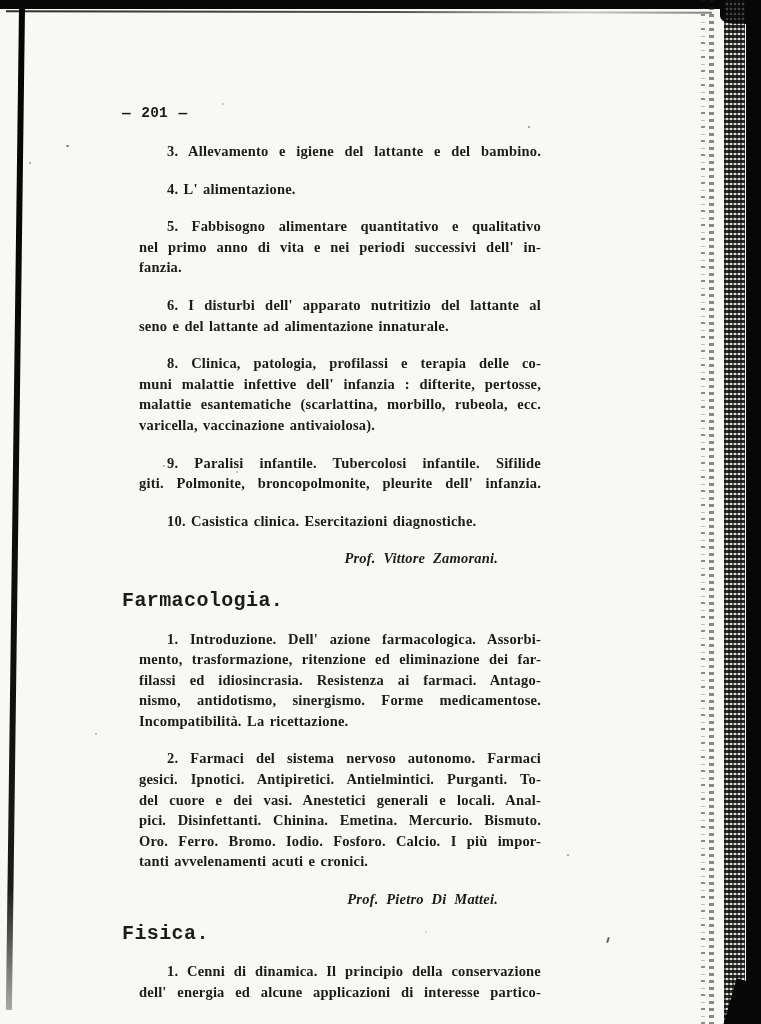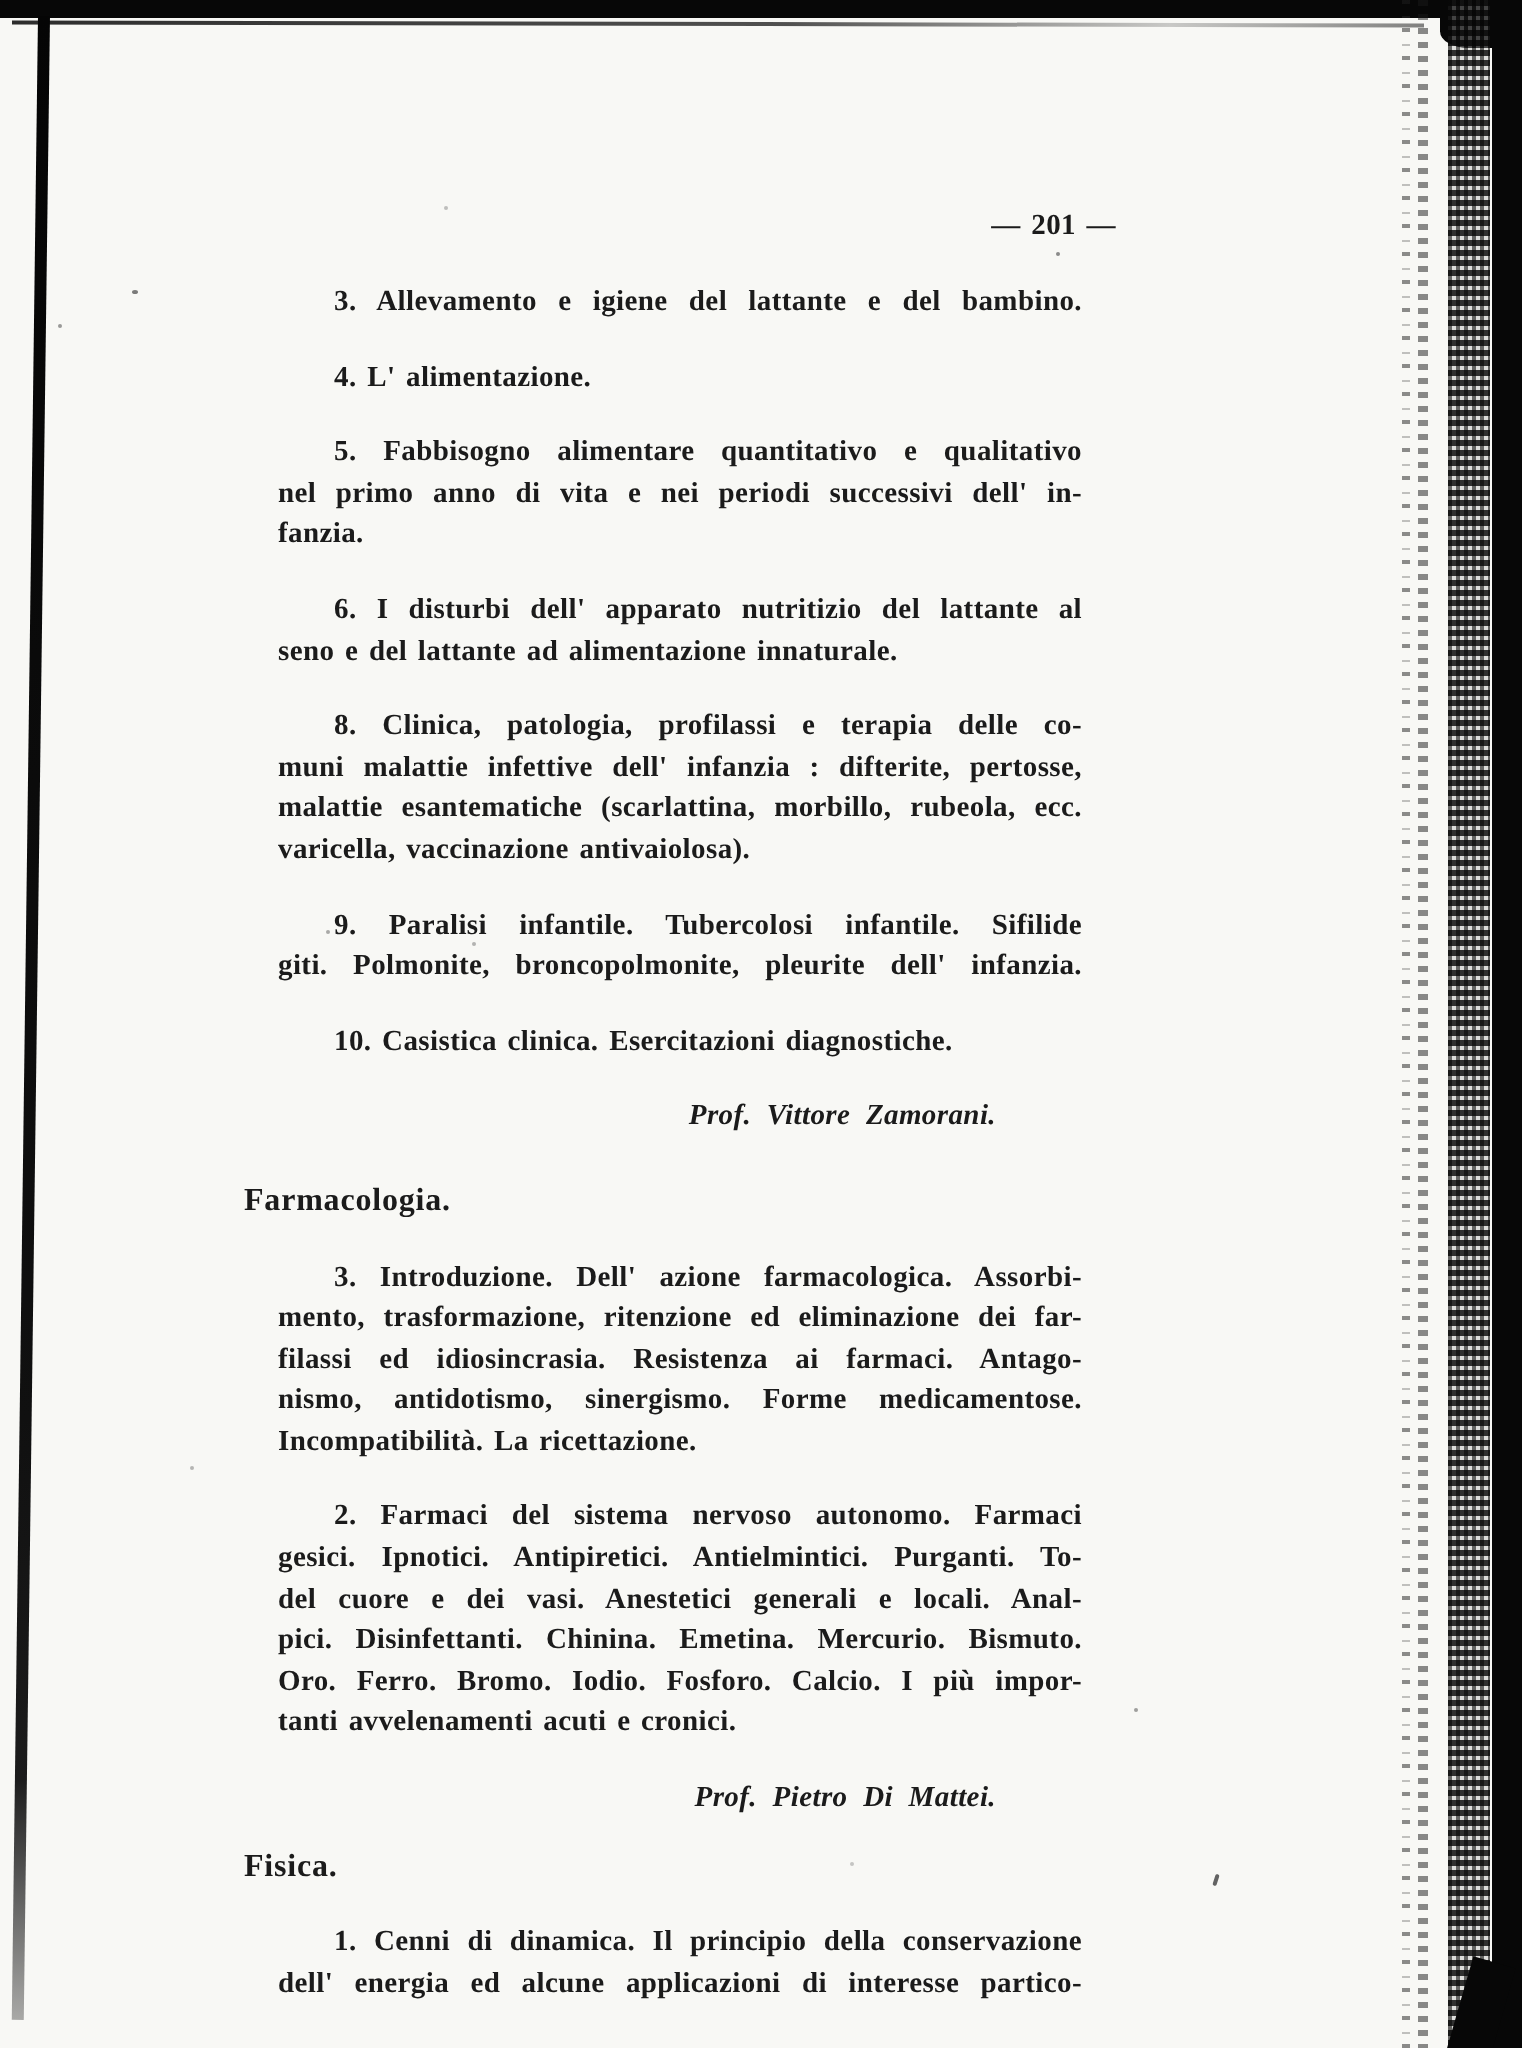--- a/index.html
+++ b/index.html
@@ -7,23 +7,23 @@
     width:761px;height:1024px;position:relative;overflow:hidden;
     font-family:"Liberation Serif","DejaVu Serif",serif;
     background:#f8f8f5;color:#1b1b1b;
   }
   #page{position:absolute;inset:0;}
   
   #text-column{
     position:absolute;left:122px;top:103px;width:436px;
     font-size:14.5px;font-weight:700;letter-spacing:.2px;word-spacing:1.5px;
   }
-  .page-number{text-align:right;line-height:21px;margin-bottom:9px;}
+  .page-number{text-align:left;line-height:21px;margin-bottom:9px;font-family:Liberation Mono, monospace;}
   .section{margin:0;}
-  .section-heading{font-weight:700;font-size:16px;line-height:20.6px;letter-spacing:.4px;margin:28px 0 4px;}
+  .section-heading{font-weight:700;font-size:20px;line-height:20.6px;letter-spacing:.4px;margin:28px 0 4px;font-family:Liberation Mono, monospace;}
   .para{margin:17px;}
   .ln{line-height:20.6px;text-align:justify;text-align-last:justify;white-space:normal;}
   .ln.nj{text-align-last:left;}
   .ln.ind{padding-left:28px;}
   .signature{font-style:italic;text-align:right;padding-right:60px;line-height:20.6px;word-spacing:4px;}
   
   .art{position:absolute;}
   .edge-top{left:0;top:0;width:761px;height:9px;background:var(--edge,#080808);}
   .edge-top-line{left:6px;top:11px;width:706px;height:2px;
     background:linear-gradient(90deg,rgba(10,10,10,.85),rgba(10,10,10,.7) 55%,rgba(10,10,10,.2) 82%,rgba(10,10,10,.5));
@@ -109,21 +109,21 @@
           <div class="ln">giti. Polmonite, broncopolmonite, pleurite dell' infanzia.</div>
         </div>
         <div class="para">
           <div class="ln nj ind">10. Casistica clinica. Esercitazioni diagnostiche.</div>
         </div>
         <div class="signature">Prof. Vittore Zamorani.</div>
       </div>
       <div class="section">
         <div class="section-heading" style="margin-top: 22px;">Farmacologia.</div>
         <div class="para">
-          <div class="ln ind">3. Introduzione. Dell' azione farmacologica. Assorbi-</div>
+          <div class="ln ind">1. Introduzione. Dell' azione farmacologica. Assorbi-</div>
           <div class="ln">mento, trasformazione, ritenzione ed eliminazione dei far-</div>
           <div class="ln">filassi ed idiosincrasia. Resistenza ai farmaci. Antago-</div>
           <div class="ln">nismo, antidotismo, sinergismo. Forme medicamentose.</div>
           <div class="ln nj">Incompatibilità. La ricettazione.</div>
         </div>
         <div class="para">
           <div class="ln ind">2. Farmaci del sistema nervoso autonomo. Farmaci</div>
           <div class="ln">gesici. Ipnotici. Antipiretici. Antielmintici. Purganti. To-</div>
           <div class="ln">del cuore e dei vasi. Anestetici generali e locali. Anal-</div>
           <div class="ln">pici. Disinfettanti. Chinina. Emetina. Mercurio. Bismuto.</div>

